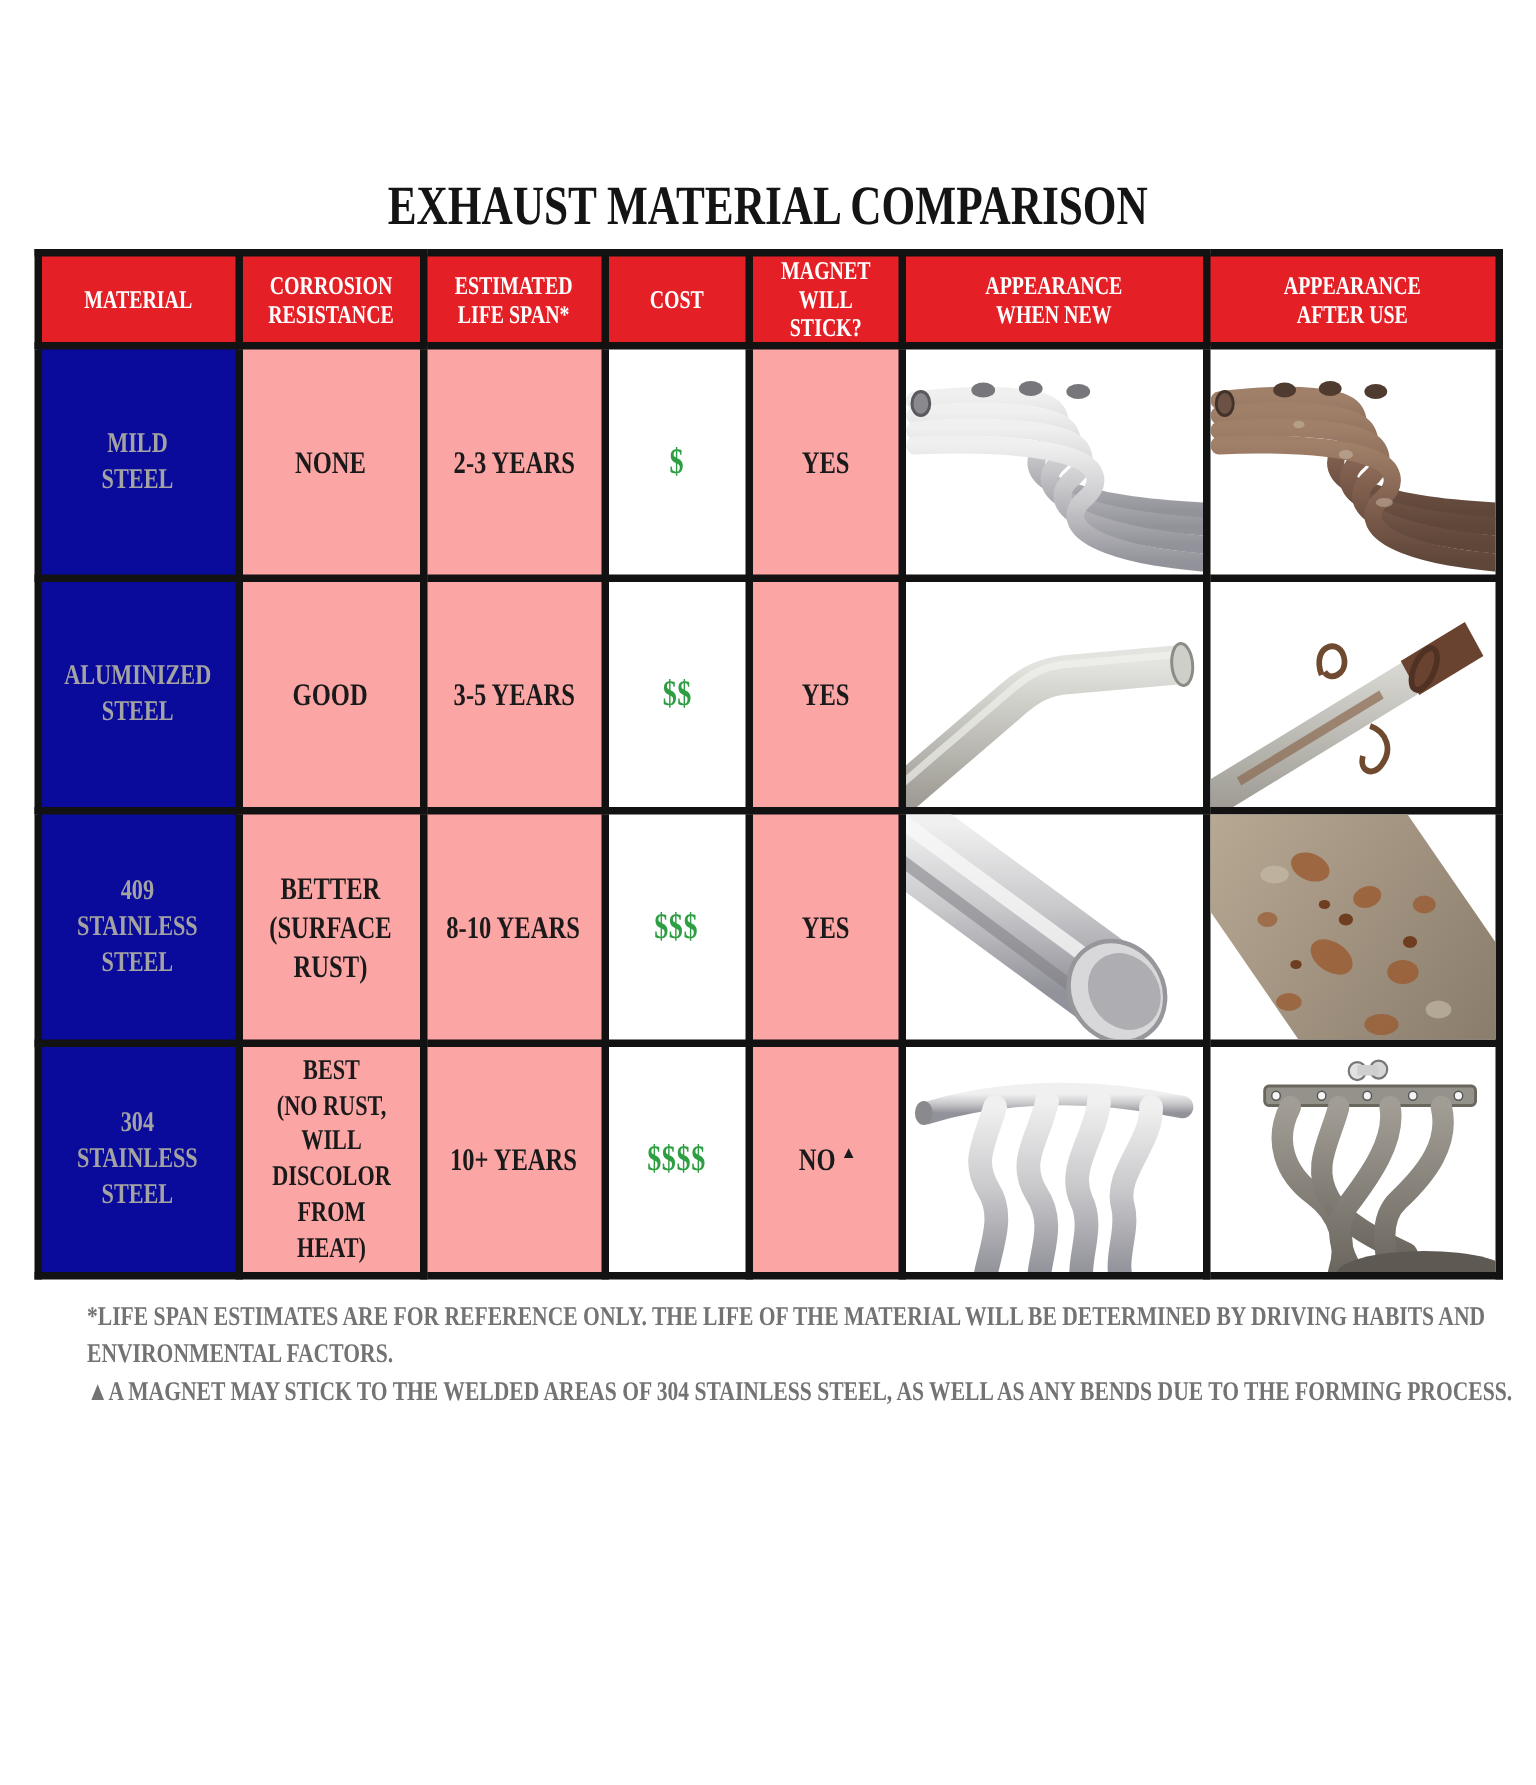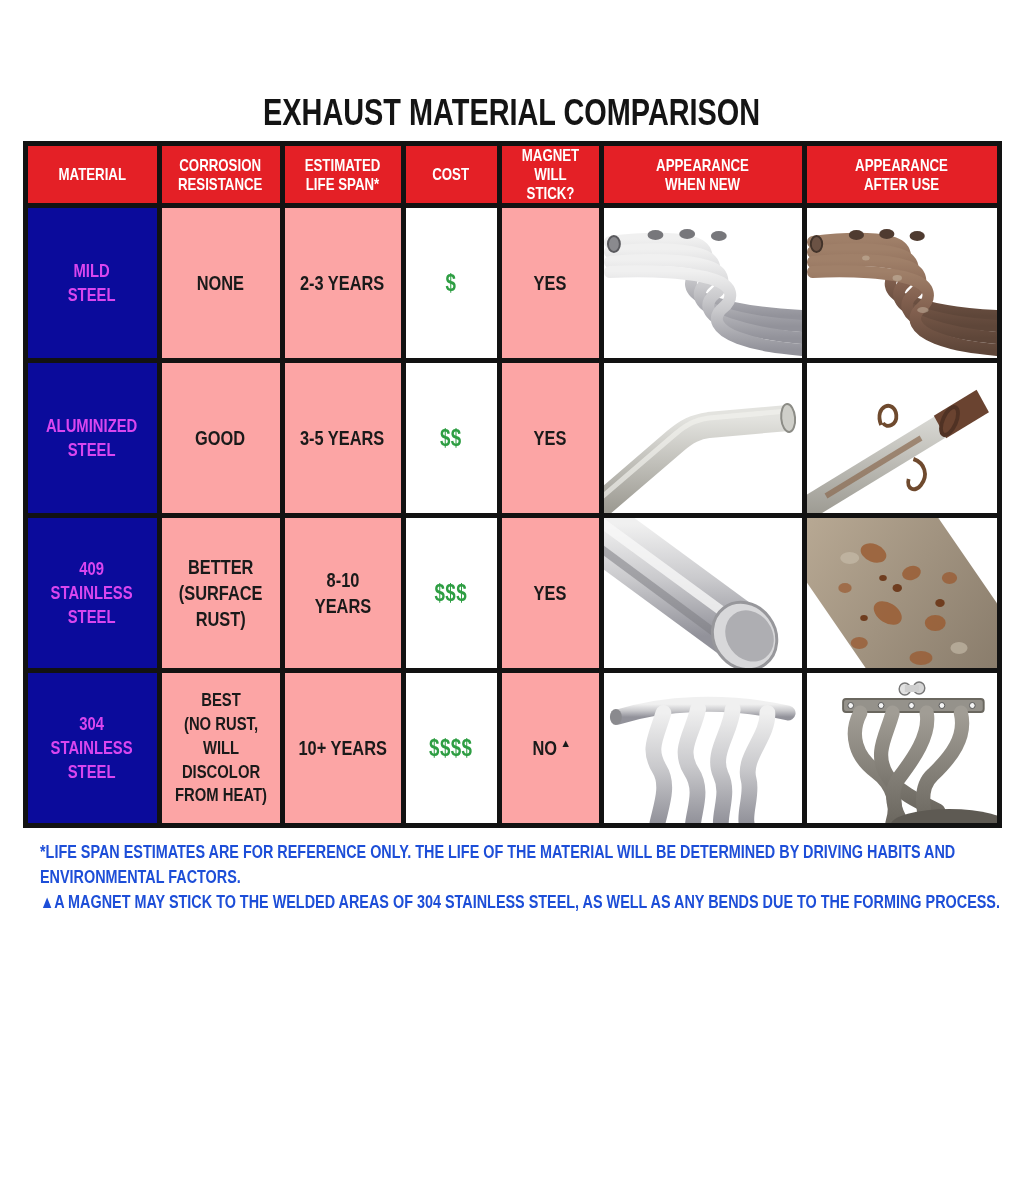--- a/index.html
+++ b/index.html
@@ -1,33 +1,33 @@
 <!DOCTYPE html>
 <html><head>
 <meta charset="utf-8">
 <style>
   html,body{margin:0;padding:0;background:#fff;}
   .page{width:1024px;height:1190px;background:#ffffff;position:relative;box-sizing:border-box;
-        padding-top:94px;font-family:Liberation Sans, sans-serif;overflow:hidden;}
+        padding-top:119px;font-family:Liberation Serif, serif;overflow:hidden;}
   .cond{display:inline-block;transform:scaleX(0.78);transform-origin:center;font-weight:bold;}
   .pre{white-space:pre-line;}
   .title-wrap{text-align:center;margin:0 0 10px 0;}
   .title{font-size:37px;color:#141414;letter-spacing:0px;line-height:1;}
   table.cmp{border-collapse:collapse;table-layout:fixed;width:974px;margin:0 auto;background:#fff;}
   table.cmp th,table.cmp td{border:5px solid #121212;padding:0;text-align:center;vertical-align:middle;}
   .c1{width:134px}.c2{width:123px}.c3{width:121px}.c4{width:96px}.c5{width:102px}.c6{width:203px}.c7{width:195px}
   th.hdr{background:#e42026;color:#ffffff;height:46px;font-size:17px;line-height:1.12;}
   tr.body-row{height:150px;}
-  td.mat{background:#0b0b9b;color:#d946ef;font-size:19px;line-height:1.25;}
+  td.mat{background:#0b0b9b;color:#a3a3a3;font-size:19px;line-height:1.25;}
   td.val{background:#fca5a5;color:#1a1a1a;font-size:21px;line-height:1.25;}
   td.cost{background:#ffffff;color:#2e9e43;font-size:24px;letter-spacing:0.5px;}
   sup.mk{font-size:11px;vertical-align:super;font-weight:bold;color:#1a1a1a;}
   td.img{background:#ffffff;padding:0;}
   td.img svg.ph{display:block;width:100%;height:150px;}
-  .foot{margin:12px 0 0 40px;color:#1d4ed8;}
+  .foot{margin:12px 0 0 58px;color:#737373;}
   .foot .cond{transform-origin:left center;font-size:18px;line-height:1.38;display:block;
               transform:scaleX(0.8);width:125%;}
   .st-steel{stroke:url(#gSteel);}
   .st-rust{stroke:url(#gRust);}
   svg{shape-rendering:geometricPrecision;}
 </style>
 </head>
 <body>
 
 <svg width="0" height="0" style="position:absolute" aria-hidden="true">

